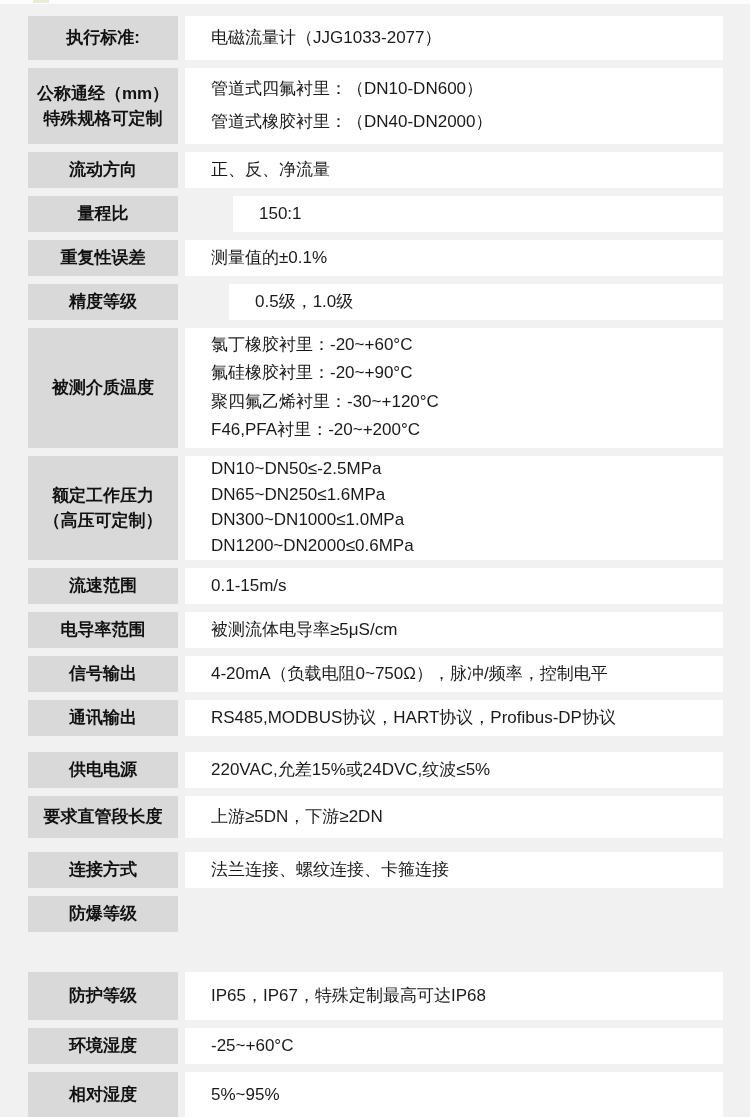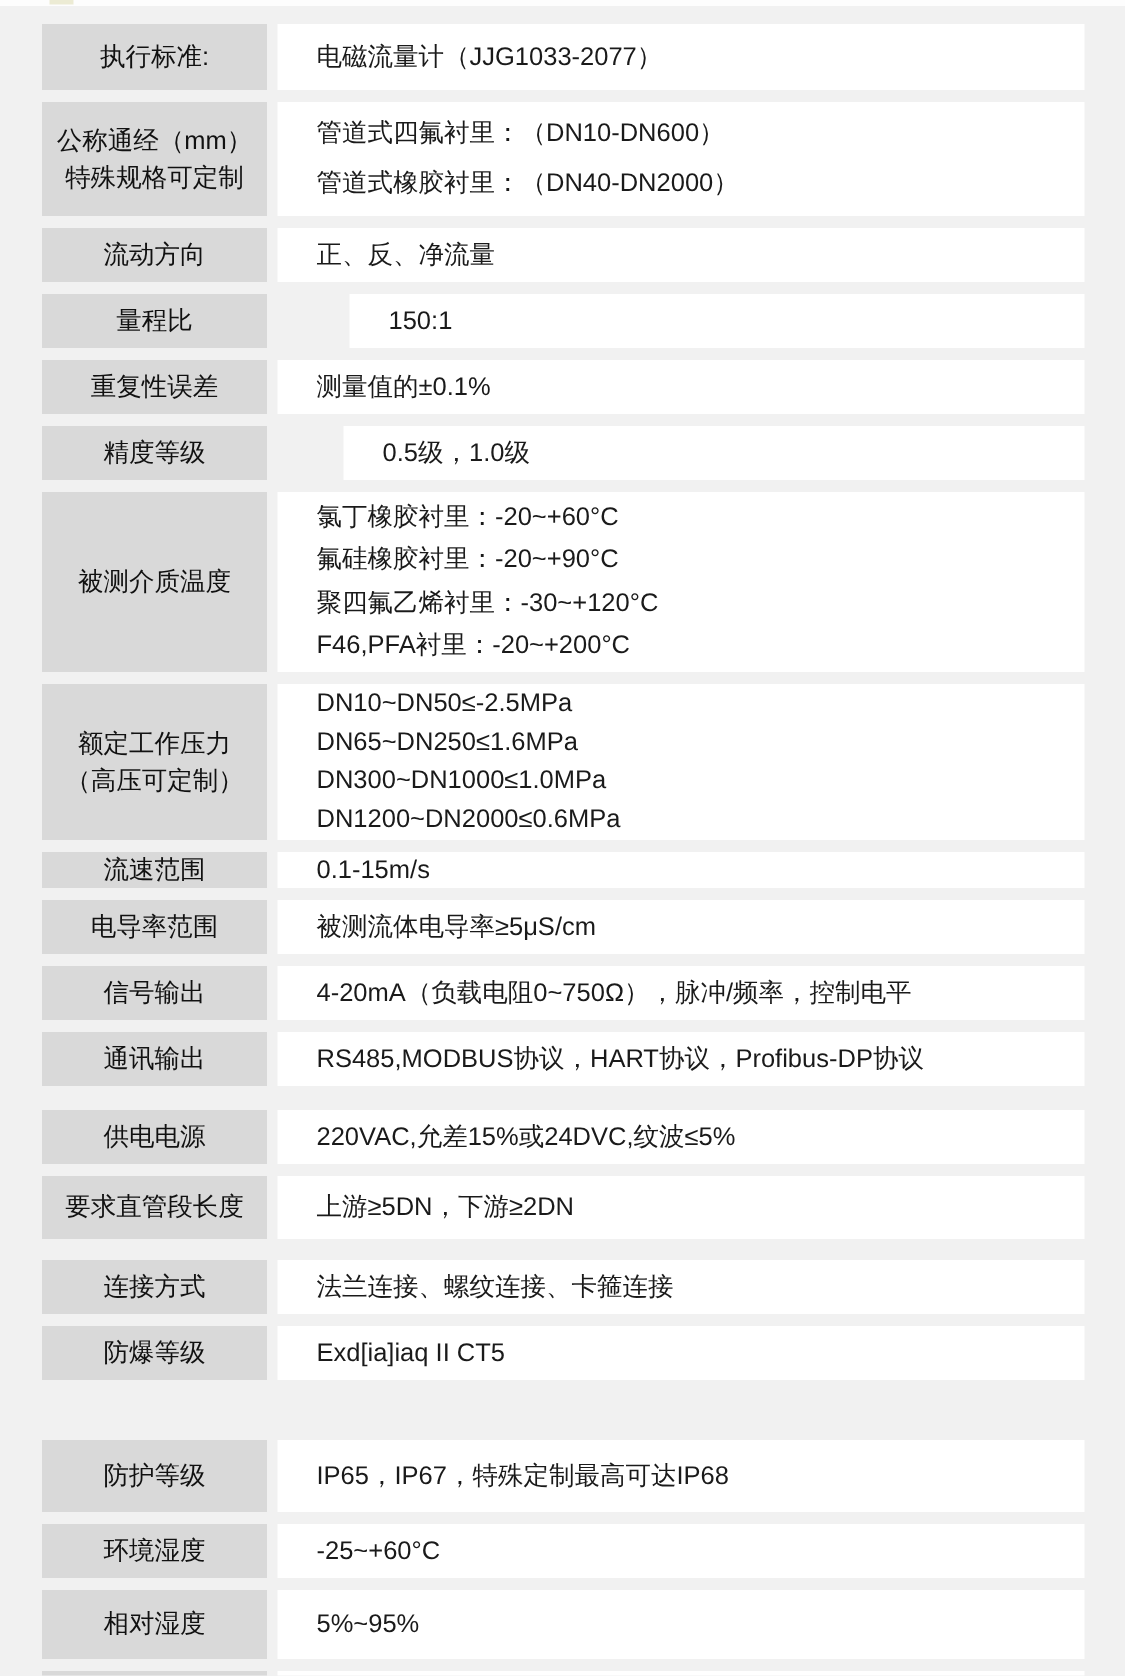--- a/index.html
+++ b/index.html
@@ -42,21 +42,21 @@
   }
   .cell-label {
     width: 150px;
     flex: 0 0 150px;
     background: var(--label-bg, #d9d9d9);
     display: flex;
     flex-direction: column;
     justify-content: center;
     align-items: center;
     text-align: center;
-    font-weight: normal;
+    font-weight: bold;
     font-size: 17px;
     color: #111111;
     line-height: 1.5;
     margin-right: 7px;
   }
   .cell-value {
     flex: 1 1 auto;
     background: var(--value-bg, #ffffff);
     display: flex;
     flex-direction: column;
@@ -149,21 +149,21 @@
         <span>额定工作压力</span>
         <span>（高压可定制）</span>
       </div>
       <div class="cell-value">
         <div class="value-line">DN10~DN50≤-2.5MPa</div>
         <div class="value-line">DN65~DN250≤1.6MPa</div>
         <div class="value-line">DN300~DN1000≤1.0MPa</div>
         <div class="value-line">DN1200~DN2000≤0.6MPa</div>
       </div>
     </div>
-    <div class="spec-row" style="height: 24px;">
+    <div class="spec-row" style="height: 36px;">
       <div class="cell-label">
         <span>流速范围</span>
       </div>
       <div class="cell-value">
         <div class="value-line">0.1-15m/s</div>
       </div>
     </div>
     <div class="spec-row" style="height: 36px;">
       <div class="cell-label">
         <span>电导率范围</span>
@@ -208,23 +208,20 @@
       <div class="cell-label">
         <span>连接方式</span>
       </div>
       <div class="cell-value">
         <div class="value-line">法兰连接、螺纹连接、卡箍连接</div>
       </div>
     </div>
     <div class="spec-row" style="height: 36px;">
       <div class="cell-label">
         <span>防爆等级</span>
-      </div>
-      <div class="cell-value">
-        <div class="value-line">Exd[ia]iaq II CT5</div>
       </div>
     </div>
     <div class="spec-row" style="height: 48px; margin-top: 40px;">
       <div class="cell-label">
         <span>防护等级</span>
       </div>
       <div class="cell-value">
         <div class="value-line">IP65，IP67，特殊定制最高可达IP68</div>
       </div>
     </div>

